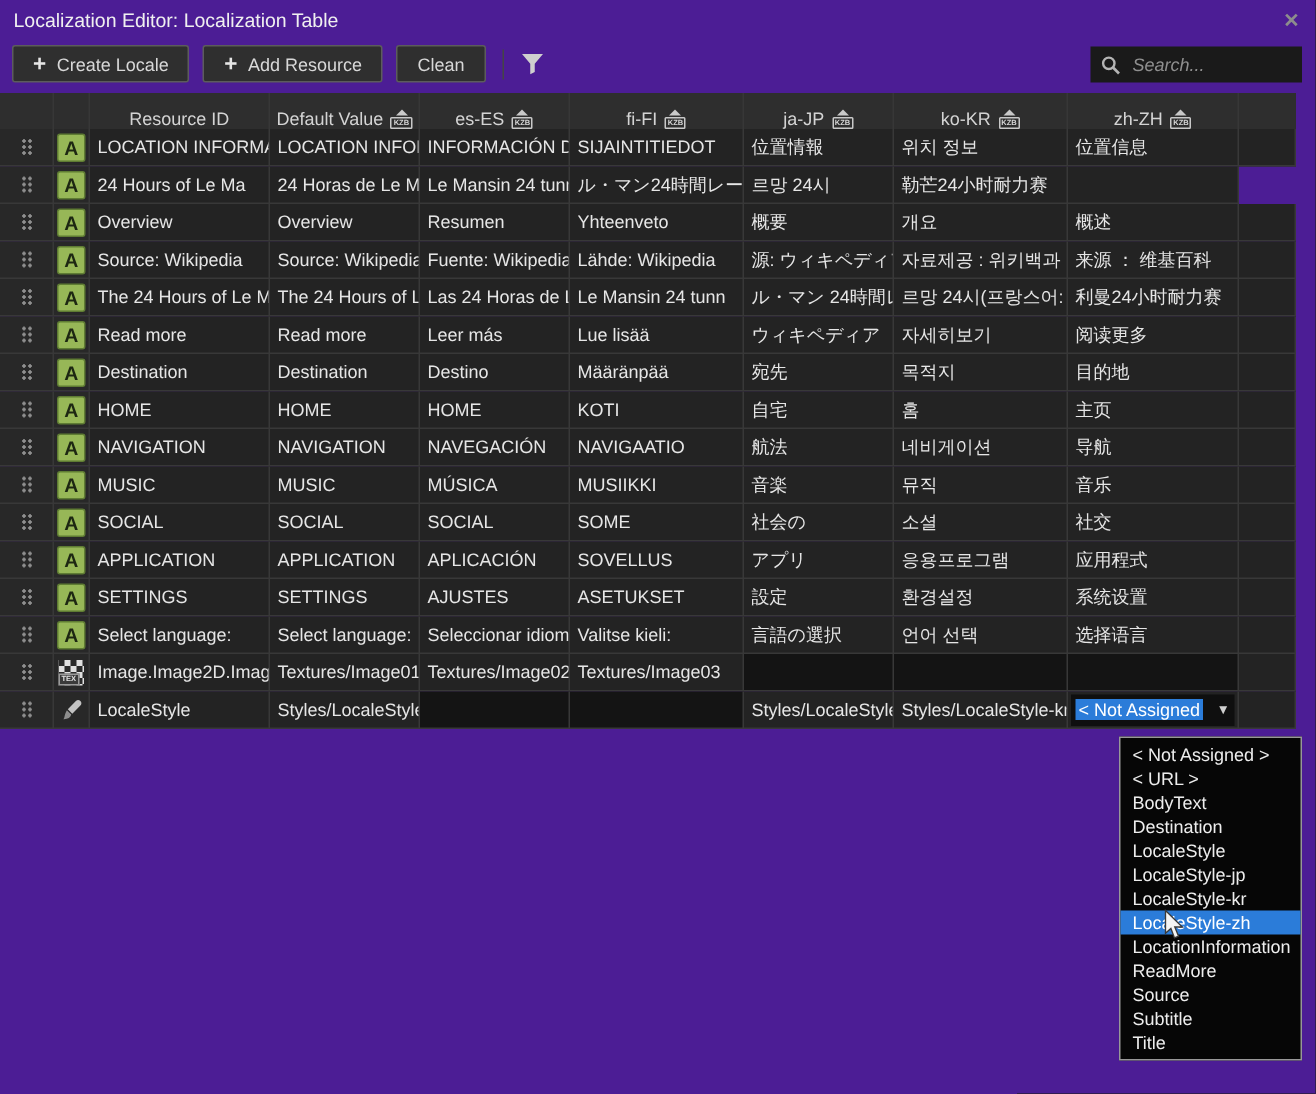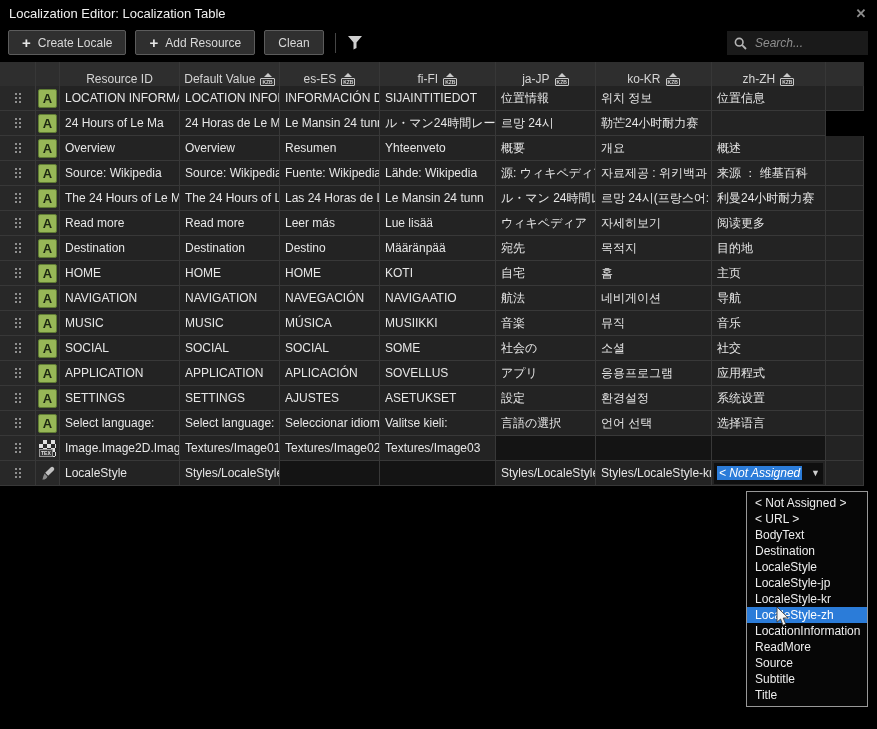--- a/index.html
+++ b/index.html
@@ -1,16 +1,16 @@
 <!DOCTYPE html>
 <html><head>
 <meta charset="utf-8">
 <style>
   html,body{margin:0;padding:0;background:#1e1e1e;}
-  .window{position:relative;width:877px;height:729px;background:#000000;
+  .window{position:relative;width:877px;height:729px;background:#4c1d95;
           font-family:"Liberation Sans",sans-serif;color:#e4e4e4;overflow:hidden;}
 
   
   .titlebar{height:26px;display:flex;align-items:center;padding:0 9px;}
   .title{font-size:13px;color:#f0f0f0;}
   .close{position:absolute;top:3px;right:6px;width:20px;height:20px;display:flex;
          align-items:center;justify-content:center;color:#8d8d8d;font-size:13px;font-weight:bold;}
 
   
   .toolbar{position:absolute;top:30px;left:8px;display:flex;align-items:center;}
@@ -54,21 +54,21 @@
   .res-text{width:17px;height:17px;background:#97b757;border:1px solid #5f7c33;border-radius:2px;
         color:#1d2712;font-weight:bold;font-size:13px;display:flex;align-items:center;
         justify-content:center;line-height:1;}
   .res-img{position:relative;width:17px;height:17px;
         background:repeating-conic-gradient(#e0e0e0 0% 25%, #2a2a2a 0% 50%) 0 0/8px 8px;}
   .res-img .tex{position:absolute;left:0;bottom:0;font-size:5px;line-height:6px;padding:0 1px;
         background:#3a3a3a;color:#e0e0e0;border:1px solid #9a9a9a;font-weight:bold;}
   .res-style{width:17px;height:17px;display:flex;align-items:center;justify-content:center;}
 
   
-  .combo-cell{padding:1px 2px;background:#232323;font-style:italic;}
+  .combo-cell{padding:1px 2px;background:#232323;}
   .combo{flex:1;height:21px;display:flex;align-items:center;background:#0f0f0f;padding:0 3px;}
   .combo-value{background:#2b7cd9;color:#fff;font-size:12px;padding:0 2px;white-space:nowrap;}
   .combo-arrow{margin-left:auto;color:#cfcfcf;font-size:9px;}
 
   
   .dropdown{position:absolute;left:746px;top:491px;width:120px;background:#060606;
             border:1px solid #989898;padding:3px 0;z-index:5;}
   .dd-item{height:16px;line-height:16px;padding:0 8px;font-size:12px;color:#ededed;
            white-space:nowrap;overflow:hidden;}
   .dd-item.selected{background:#2b7cd9;color:#ffffff;}

